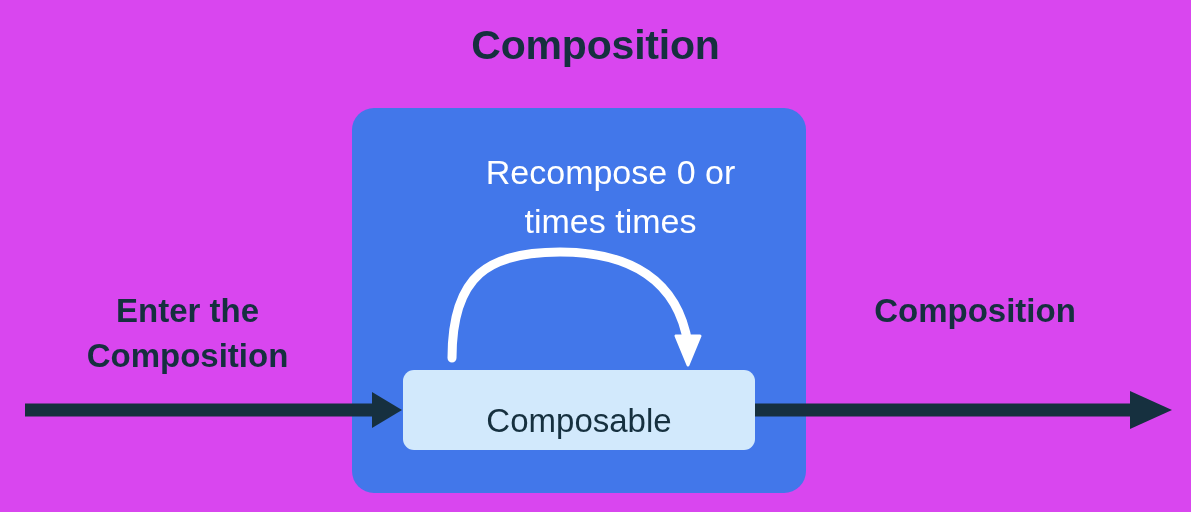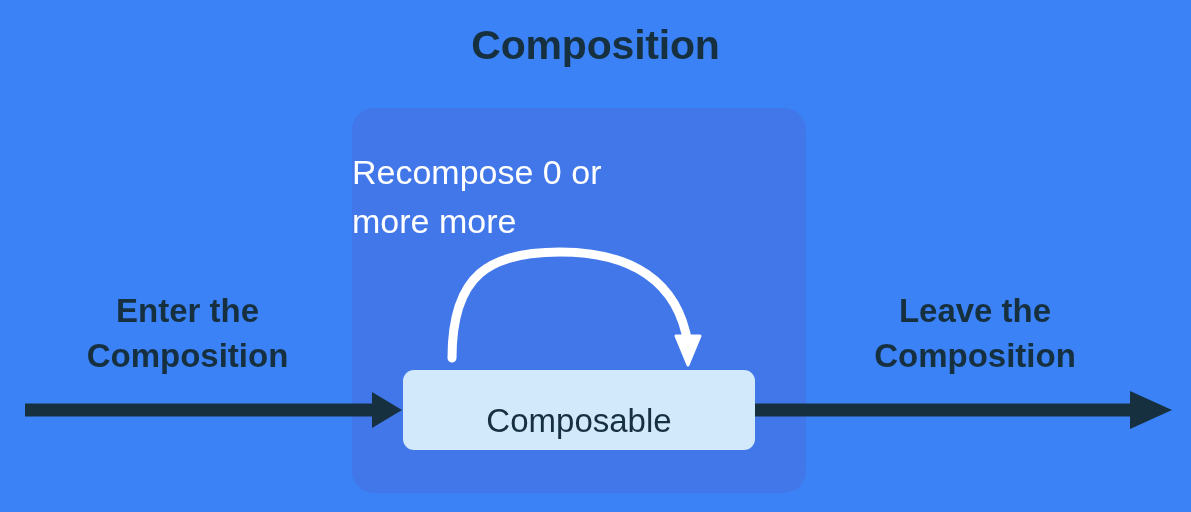--- a/index.html
+++ b/index.html
@@ -10,21 +10,21 @@
   body {
     width: 1191px;
     height: 512px;
     font-family: "Liberation Sans", sans-serif;
     overflow: hidden;
   }
   #diagram {
     position: relative;
     width: 1191px;
     height: 512px;
-    background: #3b82f6;
+    background: #d946ef;
   }
 
   
   .diagram-title {
     position: absolute;
     left: 0;
     top: 20px;
     width: 1191px;
     text-align: center;
     font-size: 41px;
@@ -45,21 +45,21 @@
     background: #4277ea;
     border-radius: 22px;
   }
 
   
   .recompose-caption {
     position: absolute;
     left: 352px;
     top: 148px;
     width: 517px;
-    text-align: left;
+    text-align: center;
     font-size: 34px;
     line-height: 49px;
     color: #ffffff;
   }
   .recompose-caption .cap-line {
     display: block;
   }
 
   
   .recompose-arrow-svg {
@@ -133,21 +133,21 @@
 <body>
 
 <div id="diagram">
 
   <div class="diagram-title">Composition</div>
 
   <div class="composition-panel"></div>
 
   <div class="recompose-caption">
     <span class="cap-line">Recompose 0 or</span>
-    <span class="cap-line">more more</span>
+    <span class="cap-line">times times</span>
   </div>
 
   <svg class="recompose-arrow-svg" viewBox="0 0 300 130">
     <path d="M 22 118 C 22 34, 60 12, 130 12 C 200 12, 248 40, 258 104" fill="none" stroke="#ffffff" stroke-width="9" stroke-linecap="round"></path>
     <path d="M 246 96 L 270 96 L 258 125 Z" fill="#ffffff" stroke="#ffffff" stroke-width="3" stroke-linejoin="round"></path>
   </svg>
 
   <div class="composable-box"></div>
   <div class="composable-label">Composable</div>
 
@@ -163,17 +163,16 @@
       <path d="M 1130 391 L 1172 410 L 1130 429 Z" fill="#16303f"></path>
     </g>
   </svg>
 
   <div class="side-label enter-label">
     <span class="lbl-line">Enter the</span>
     <span class="lbl-line">Composition</span>
   </div>
 
   <div class="side-label leave-label">
-    <span class="lbl-line">Leave the</span>
     <span class="lbl-line">Composition</span>
   </div>
 
 </div>
 
 </body></html>

